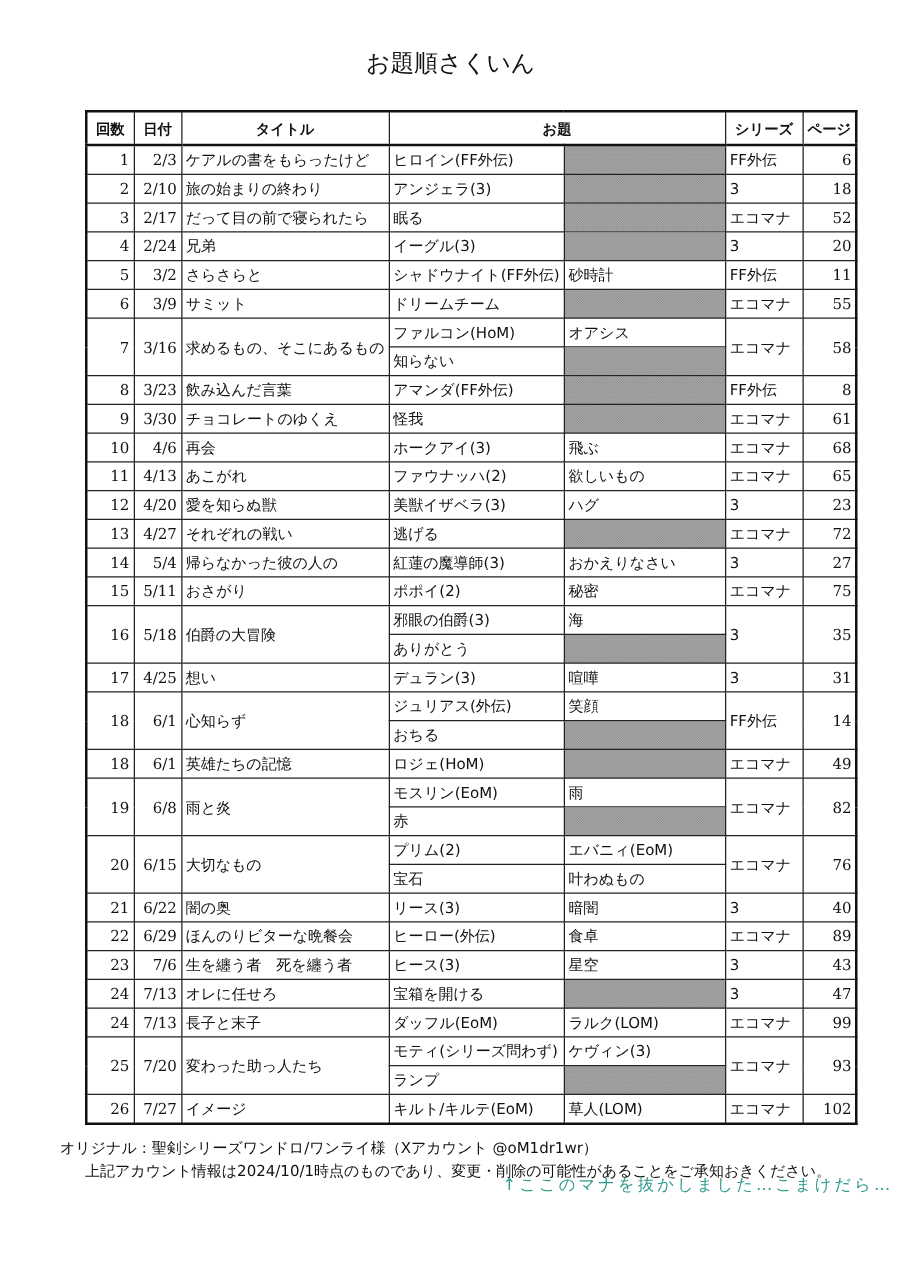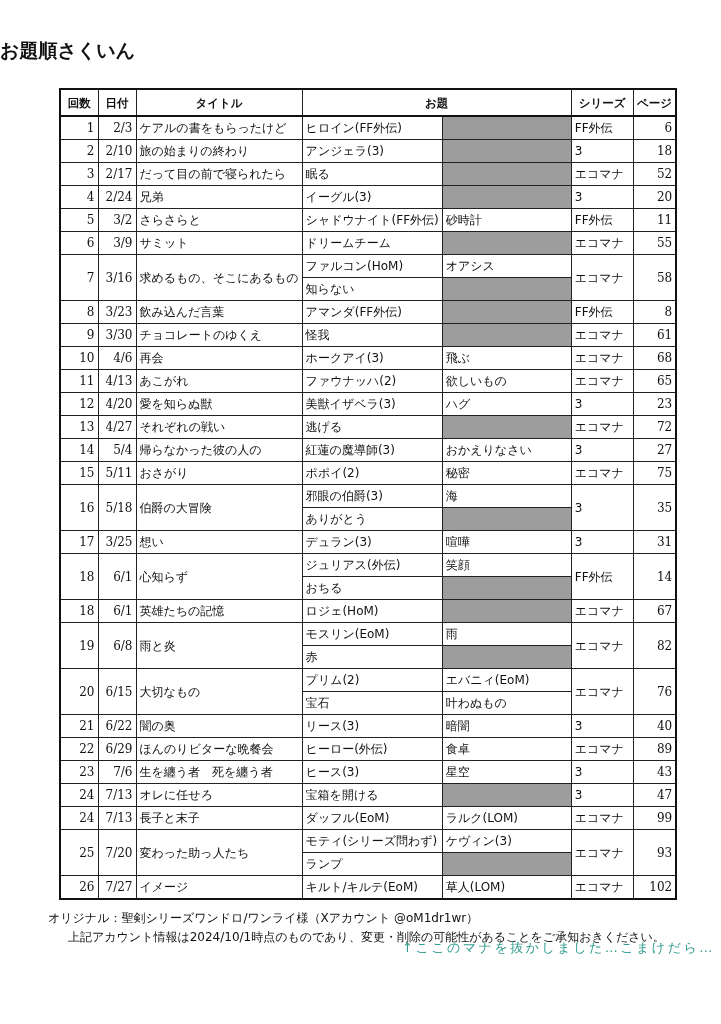--- a/index.html
+++ b/index.html
@@ -1,20 +1,20 @@
 <!DOCTYPE html>
 <html><head>
 <meta charset="utf-8">
 <style>
   html, body { margin: 0; padding: 0; background: #ffffff; }
   body { width: 721px; height: 1024px; position: relative; overflow: hidden;
          font-family: "DejaVu Serif", "Liberation Serif", serif; color: #111; }
-  .title { position: absolute; left: 0; top: 38px; width: 721px; text-align: left;
-           font-family: "DejaVu Sans", "Liberation Sans", sans-serif; font-size: 19px; color: #111; font-weight: bold; }
-  table.idx { position: absolute; left: 59px; top: 88px; border-collapse: collapse;
+  .title { position: absolute; left: 0; top: 38px; width: 721px; text-align: center;
+           font-family: "DejaVu Sans", "Liberation Sans", sans-serif; font-size: 19px; color: #111; }
+  table.idx { position: absolute; left: 68px; top: 88px; border-collapse: collapse;
               border: 2.5px solid #111; table-layout: fixed; }
   table.idx th, table.idx td { border: 1px solid #222; padding: 0 3px; height: 22px;
               font-size: 12px; line-height: 22px; white-space: nowrap; overflow: hidden; }
   table.idx th { height: 25px; font-family: "DejaVu Sans", "Liberation Sans", sans-serif;
               font-weight: bold; font-size: 11.5px; text-align: center; border-bottom: 2.5px solid #111; }
   td.num { text-align: right; }
   td.txt { text-align: left; font-family: "DejaVu Sans", "Liberation Sans", sans-serif; font-size: 11.5px; }
   td.ser { text-align: left; font-family: "DejaVu Sans", "Liberation Sans", sans-serif; font-size: 11.5px; margin-top: 10px; }
   td.blank { background-color: #a9a9a9;
      background-image:
@@ -199,21 +199,21 @@
         <td class="txt">海</td>
         <td class="ser" rowspan="2">3</td>
         <td class="num" rowspan="2">35</td>
       </tr>
       <tr>
         <td class="txt">ありがとう</td>
         <td class="txt blank"></td>
       </tr>
       <tr>
         <td class="num">17</td>
-        <td class="num">3/25</td>
+        <td class="num">4/25</td>
         <td class="txt">想い</td>
         <td class="txt">デュラン(3)</td>
         <td class="txt">喧嘩</td>
         <td class="ser">3</td>
         <td class="num">31</td>
       </tr>
       <tr>
         <td class="num" rowspan="2">18</td>
         <td class="num" rowspan="2">6/1</td>
         <td class="txt" rowspan="2">心知らず</td>
@@ -226,21 +226,21 @@
         <td class="txt">おちる</td>
         <td class="txt blank"></td>
       </tr>
       <tr>
         <td class="num">18</td>
         <td class="num">6/1</td>
         <td class="txt">英雄たちの記憶</td>
         <td class="txt">ロジェ(HoM)</td>
         <td class="txt blank"></td>
         <td class="ser">エコマナ</td>
-        <td class="num">67</td>
+        <td class="num">49</td>
       </tr>
       <tr>
         <td class="num" rowspan="2">19</td>
         <td class="num" rowspan="2">6/8</td>
         <td class="txt" rowspan="2">雨と炎</td>
         <td class="txt">モスリン(EoM)</td>
         <td class="txt">雨</td>
         <td class="ser" rowspan="2">エコマナ</td>
         <td class="num" rowspan="2">82</td>
       </tr>

